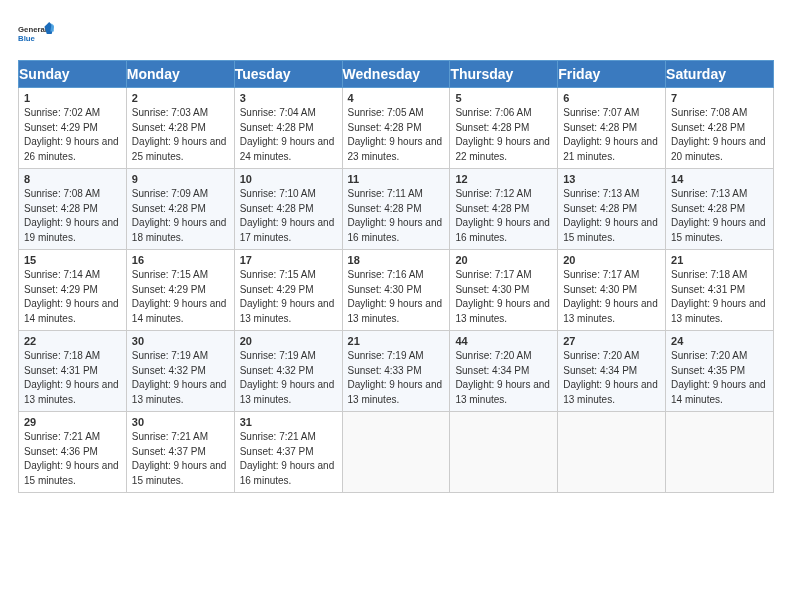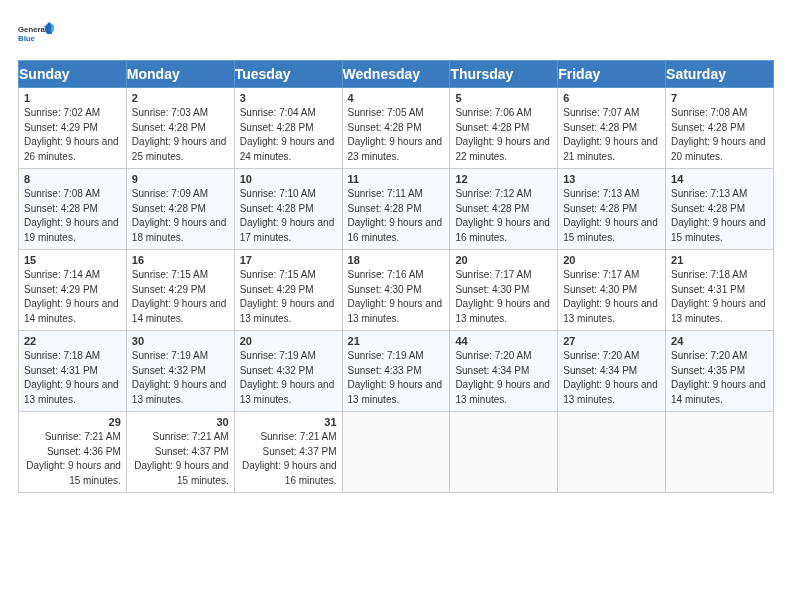--- a/index.html
+++ b/index.html
@@ -75,21 +75,20 @@
     .day-detail {
       font-size: 10px;
       color: #333;
       line-height: 1.45;
     }
     .empty-cell {
       background: #f9f9f9 !important;
     }
     .last-row td {
       height: 68px;
-      text-align: right;
     }
   </style>
 </head>
 <body>
 
 <div class="page">
   <div class="header">
     <div class="logo">
     <svg width="36" height="36" viewBox="0 0 60 44">
       <text x="0" y="18" font-size="13" font-weight="bold" font-family="Arial" fill="#333">General</text>

